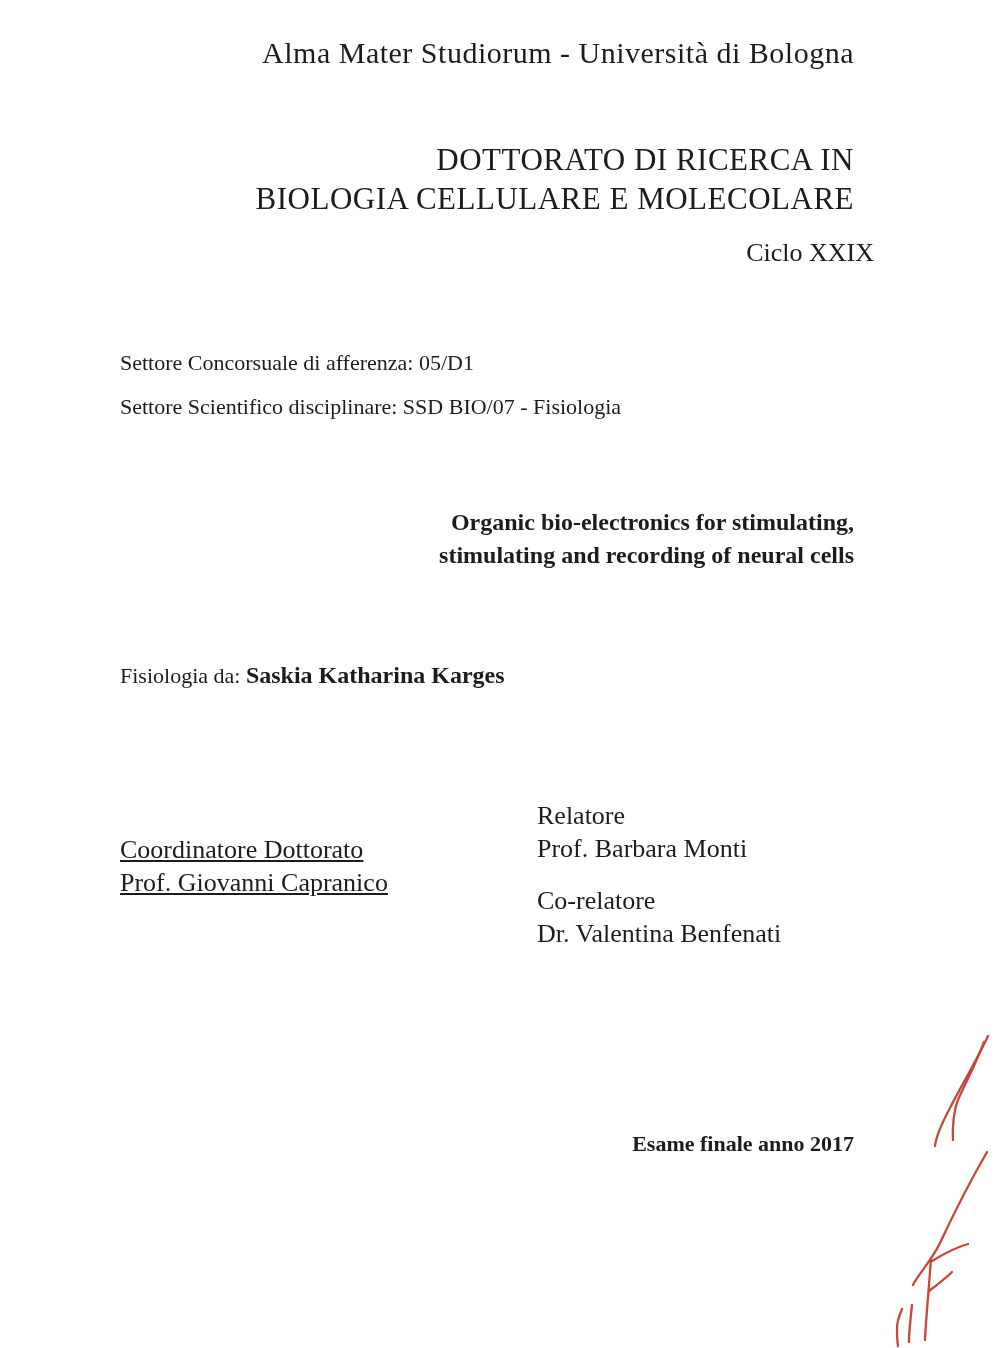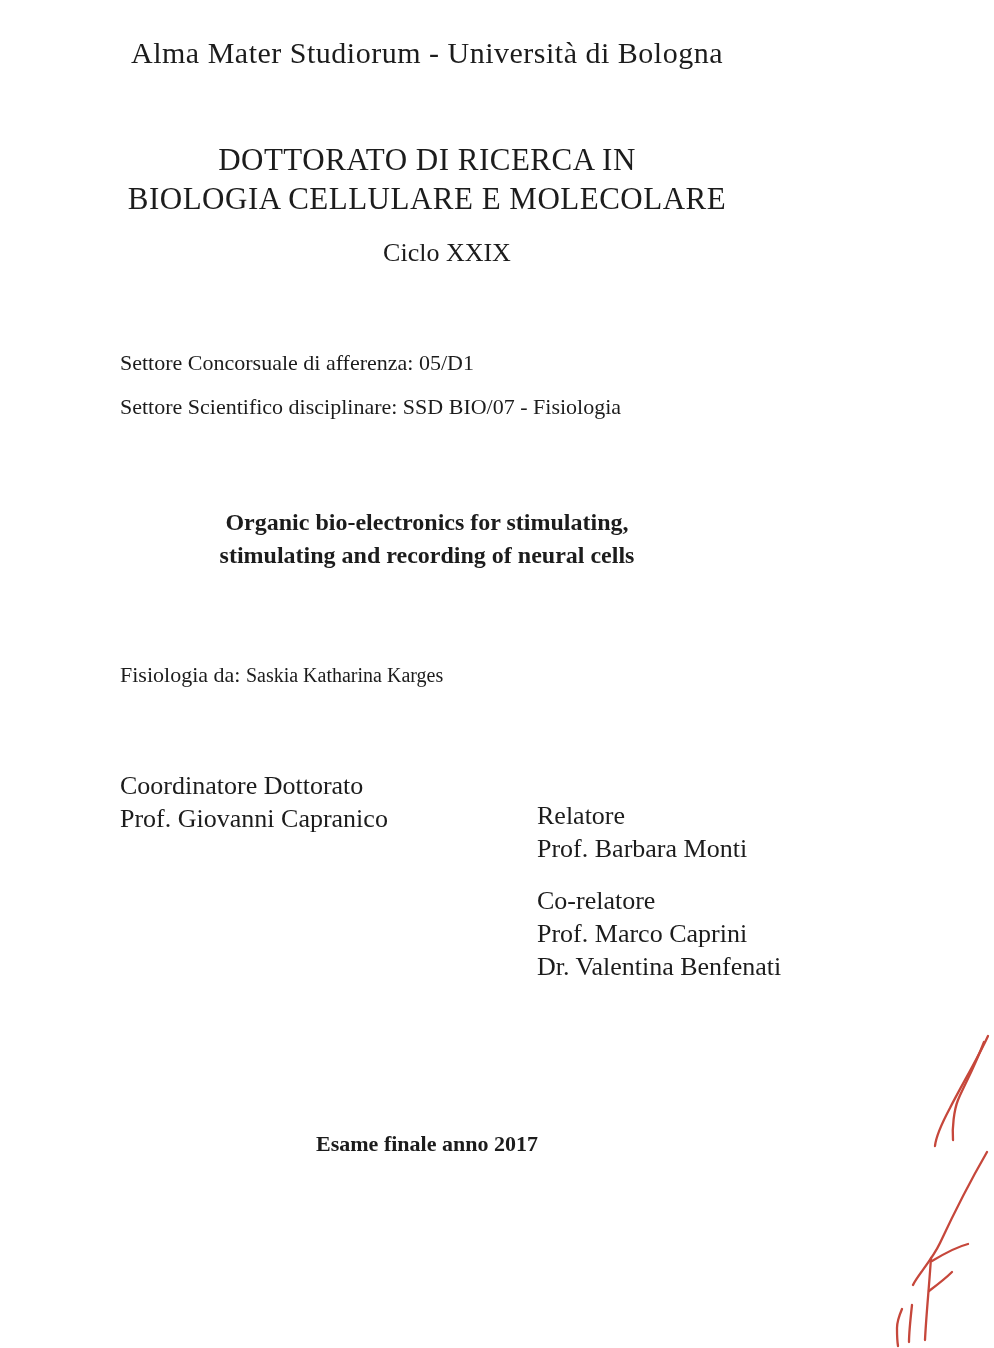--- a/index.html
+++ b/index.html
@@ -8,21 +8,21 @@
     position: relative;
     width: 994px;
     height: 1348px;
     margin: 0 auto;
     background: #ffffff;
     overflow: hidden;
     font-family: "Liberation Serif", "DejaVu Serif", serif;
     color: #1c1c1c;
   }
   .abs { position: absolute; }
-  .centered { left: 0; width: 854px; text-align: center; }
+  .centered { left: 0; width: 854px; text-align: right; }
 
   .university-line {
     top: 36px;
     font-size: 30px;
     letter-spacing: 0.5px;
   }
   .program-block {
     top: 140px;
     font-size: 31px;
     line-height: 39px;
@@ -41,28 +41,28 @@
     font-size: 24px;
     font-weight: bold;
     line-height: 33px;
   }
   .presented-line {
     top: 662px;
     left: 120px;
     font-size: 22px;
   }
   .presented-line .name {
-    font-size: 20px;
-    font-weight: normal;
+    font-size: 24px;
+    font-weight: bold;
   }
   .col {
     font-size: 26px;
     line-height: 33px;
   }
-  .col-left  { top: 769px; left: 120px; }
+  .col-left  { top: 833px; left: 120px; text-decoration: underline; }
   .col-right { top: 799px; left: 537px; }
   .co-block  { margin-top: 19px; }
 
   .final-exam {
     top: 1131px;
     font-size: 22px;
     font-weight: bold;
   }
   .scribble {
     right: 0;
@@ -102,21 +102,20 @@
   <div class="abs col col-left">
     <div>Coordinatore Dottorato</div>
     <div>Prof. Giovanni Capranico</div>
   </div>
 
   <div class="abs col col-right">
     <div>Relatore</div>
     <div>Prof. Barbara Monti</div>
     <div class="co-block">
       <div>Co-relatore</div>
-      <div>Prof. Marco Caprini</div>
       <div>Dr. Valentina Benfenati</div>
     </div>
   </div>
 
   <div class="abs centered final-exam">Esame finale anno 2017</div>
 
   <svg class="abs scribble" viewBox="0 0 120 320" xmlns="http://www.w3.org/2000/svg">
     <g fill="none" stroke="#c6473b" stroke-width="2.3" stroke-linecap="round">
       <path d="M 114 8 C 104 30, 86 60, 76 80 C 68 95, 62 108, 61 118"></path>
       <path d="M 110 14 C 100 40, 90 58, 84 72 C 80 82, 78 100, 79 112"></path>

